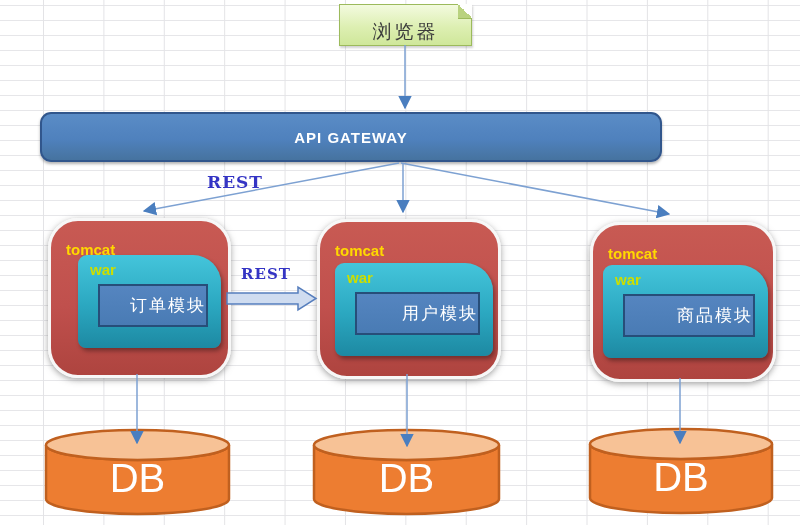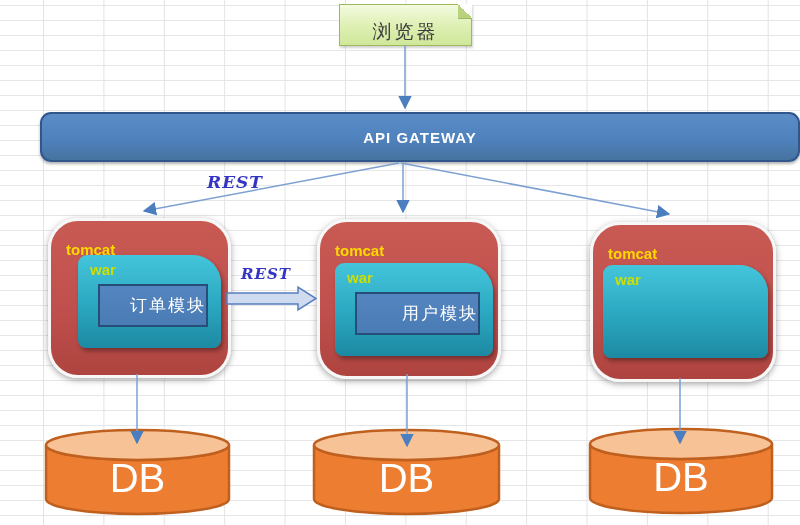--- a/index.html
+++ b/index.html
@@ -20,21 +20,21 @@
     display:flex;align-items:flex-end;justify-content:center;
     font:19px "DejaVu Serif",serif;color:#3c3c3c;letter-spacing:3px;
   }
   .fold{
     position:absolute;top:-1px;right:-1px;width:14px;height:14px;
     background:linear-gradient(to bottom left,#ffffff 50%,#b9d27f 50%);
     border-bottom:1px solid #9cba5c;
   }
   
   .gateway{
-    position:absolute;left:40px;top:112px;width:760px;height:50px;box-sizing:border-box;
+    position:absolute;left:40px;top:112px;width:622px;height:50px;box-sizing:border-box;
     background:linear-gradient(180deg,#5a8cc6 0%,#4f81bd 55%,#46739f 100%);
     border:2px solid #31568c;border-radius:11px;
     box-shadow:0 2px 3px rgba(0,0,0,.3);
     display:flex;align-items:center;justify-content:center;
     color:#fff;font-weight:bold;font-size:15px;letter-spacing:1px;
   }
   
   .tomcat{
     position:absolute;box-sizing:content-box;
     background:linear-gradient(180deg,#c85a53 0%,#c0504d 55%,#ae443f 100%);
@@ -50,21 +50,21 @@
   }
   .war-label{position:absolute;left:12px;top:6px;font-weight:bold;font-size:15px;color:#cdde00;}
   .module{
     position:absolute;left:20px;top:29px;right:13px;height:43px;box-sizing:border-box;
     background:linear-gradient(180deg,#5585c0,#497bb4);
     border:2px solid #274e79;
     display:flex;align-items:center;justify-content:flex-end;
     color:#fff;font:17px "DejaVu Serif",serif;letter-spacing:2px;
   }
   
-  .rest-label{position:absolute;font-family:"DejaVu Serif",serif;font-weight:bold;color:#3434c4;letter-spacing:1px;font-style:italic;}
+  .rest-label{position:absolute;font-family:"DejaVu Serif",serif;font-weight:bold;color:#3434c4;letter-spacing:1px;}
   .rest-top{left:207px;top:172px;font-size:17px;}
   .rest-mid{left:241px;top:265px;font-size:15px;}
   
   .overlay{position:absolute;left:0;top:0;width:800px;height:525px;pointer-events:none;}
   .db-text{font-family:"Liberation Sans",sans-serif;font-size:40px;fill:#ffffff;}
 </style>
 </head>
 <body>
 
 <div class="canvas">
@@ -98,20 +98,23 @@
       <div class="module">
         <span>用户模块</span>
       </div>
     </div>
   </div>
 
   <div class="tomcat" style="left:590px;top:222px;width:180px;height:154px;">
     <span class="tomcat-label">tomcat</span>
     <div class="war" style="left:10px;top:40px;right:5px;height:93px;">
       <span class="war-label">war</span>
+      <div class="module">
+        <span>商品模块</span>
+      </div>
     </div>
   </div>
 
   <svg class="overlay" viewBox="0 0 800 525">
     <defs>
       <marker id="ah" viewBox="0 0 10 10" refX="9" refY="5" markerWidth="9" markerHeight="9" orient="auto-start-reverse">
         <path d="M0,0 L10,5 L0,10 z" fill="#4a7ebf"></path>
       </marker>
     </defs>
 

